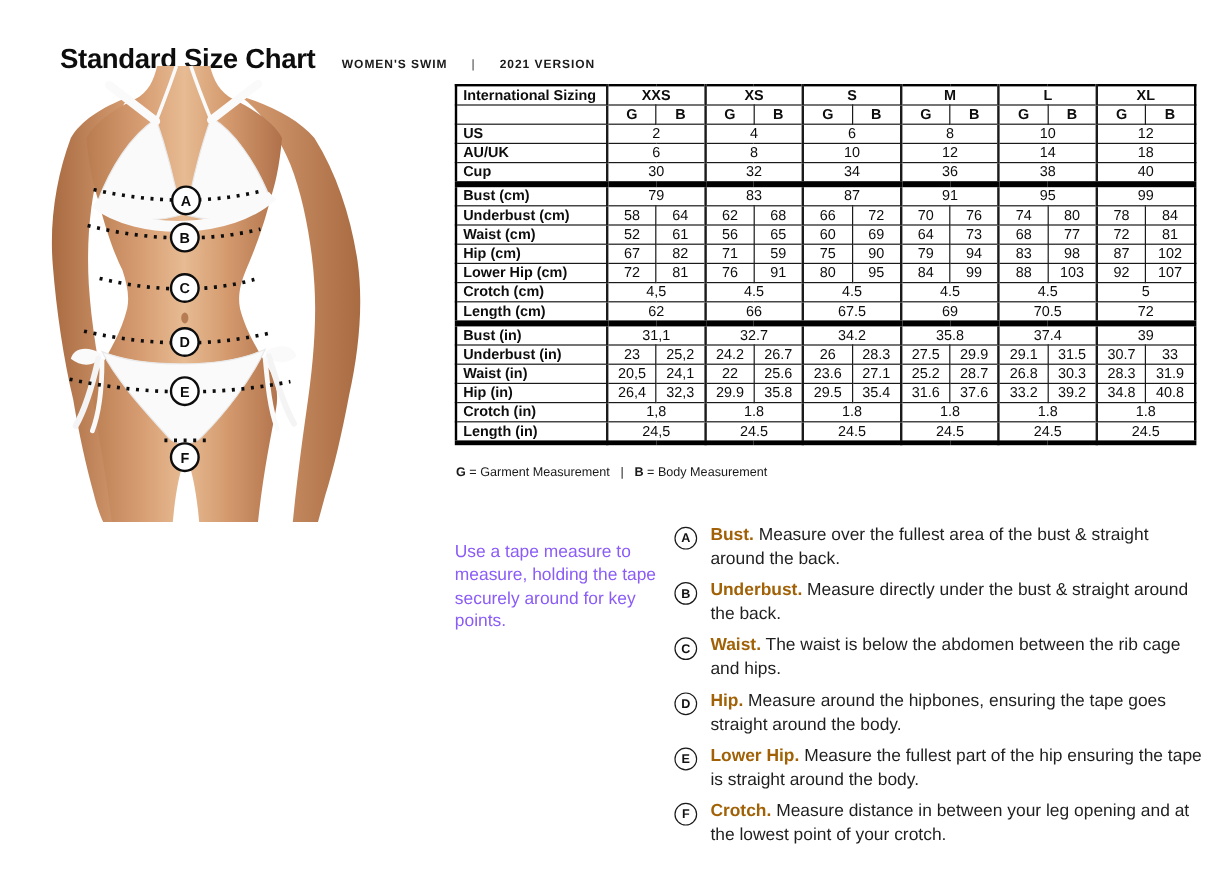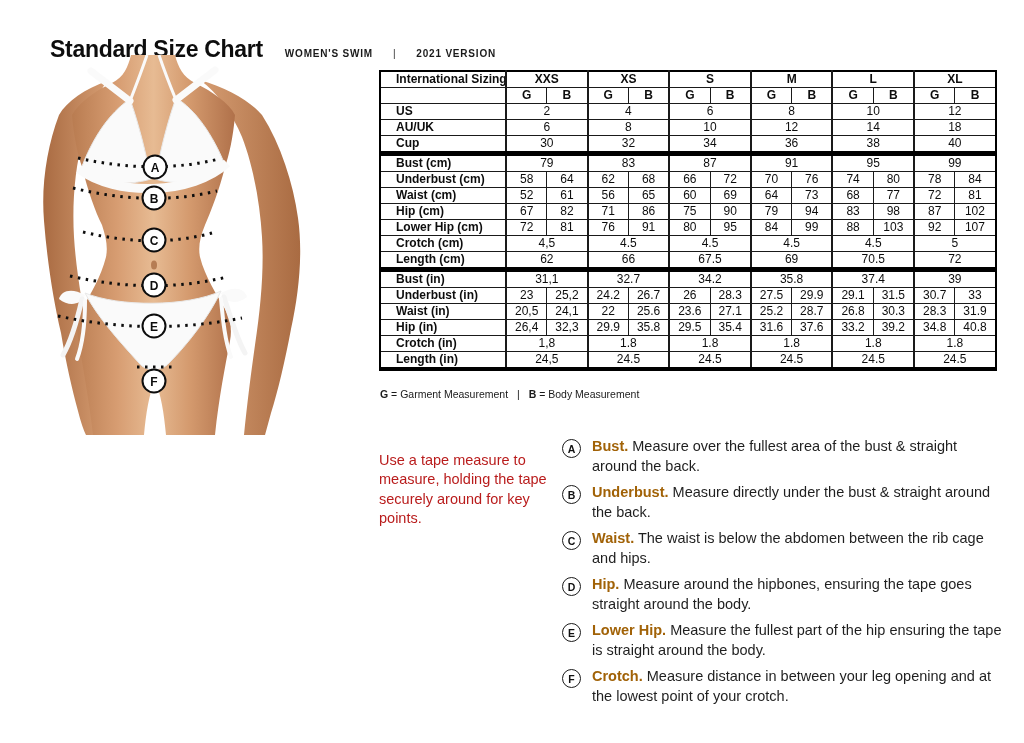--- a/index.html
+++ b/index.html
@@ -22,29 +22,29 @@
     position:absolute;left:379px;top:70px;width:616px;
     border-collapse:collapse;table-layout:fixed;
     font-size:12px;color:#0d0d0d;
     border:2px solid #000;border-bottom:4px solid #000;
   }
   #size-table th,#size-table td{
     border:1px solid #1a1a1a;height:15px;line-height:15px;padding:0 2px;
     text-align:center;font-weight:normal;overflow:hidden;white-space:nowrap;
   }
   #size-table thead th{font-weight:bold;}
-  #size-table th.row-label{text-align:left;font-weight:bold;padding-left:15px;border-right-width:2px;}
+  #size-table th.row-label{text-align:left;font-weight:bold;padding-left:5px;border-right-width:2px;}
   #size-table .size-start{border-left-width:2px;}
   #size-table tr.section th,#size-table tr.section td{border-top:5px solid #000;}
   
   .legend{position:absolute;left:380px;top:388px;font-size:10.5px;color:#1a1a1a;}
   .legend b{font-weight:bold;}
   .legend .sep{margin:0 6px;}
   
-  .tape-note{position:absolute;left:379px;top:436px;width:182px;font-size:14.5px;line-height:19.5px;color:#b91c1c;}
+  .tape-note{position:absolute;left:379px;top:436px;width:182px;font-size:14.5px;line-height:19.5px;color:#8b5cf6;}
   
   .guide{position:absolute;left:562px;top:437px;width:448px;display:flex;flex-direction:column;gap:7px;}
   .guide-item{display:flex;gap:11px;}
   .guide-badge{
     flex:0 0 auto;width:19px;height:19px;margin-top:2px;border:1.6px solid #1a1a1a;border-radius:50%;
     font-size:10.5px;font-weight:bold;line-height:19px;text-align:center;color:#111;box-sizing:border-box;
   }
   .guide-text{font-size:14.5px;line-height:19.5px;color:#1f1f1f;width:412px;}
   .guide-text b{font-weight:bold;color:#a16207;}
 </style>
@@ -240,21 +240,21 @@
         <td class="size-start">68</td>
         <td>77</td>
         <td class="size-start">72</td>
         <td>81</td>
       </tr>
       <tr>
         <th class="row-label">Hip (cm)</th>
         <td class="size-start">67</td>
         <td>82</td>
         <td class="size-start">71</td>
-        <td>86</td>
+        <td>59</td>
         <td class="size-start">75</td>
         <td>90</td>
         <td class="size-start">79</td>
         <td>94</td>
         <td class="size-start">83</td>
         <td>98</td>
         <td class="size-start">87</td>
         <td>102</td>
       </tr>
       <tr>

